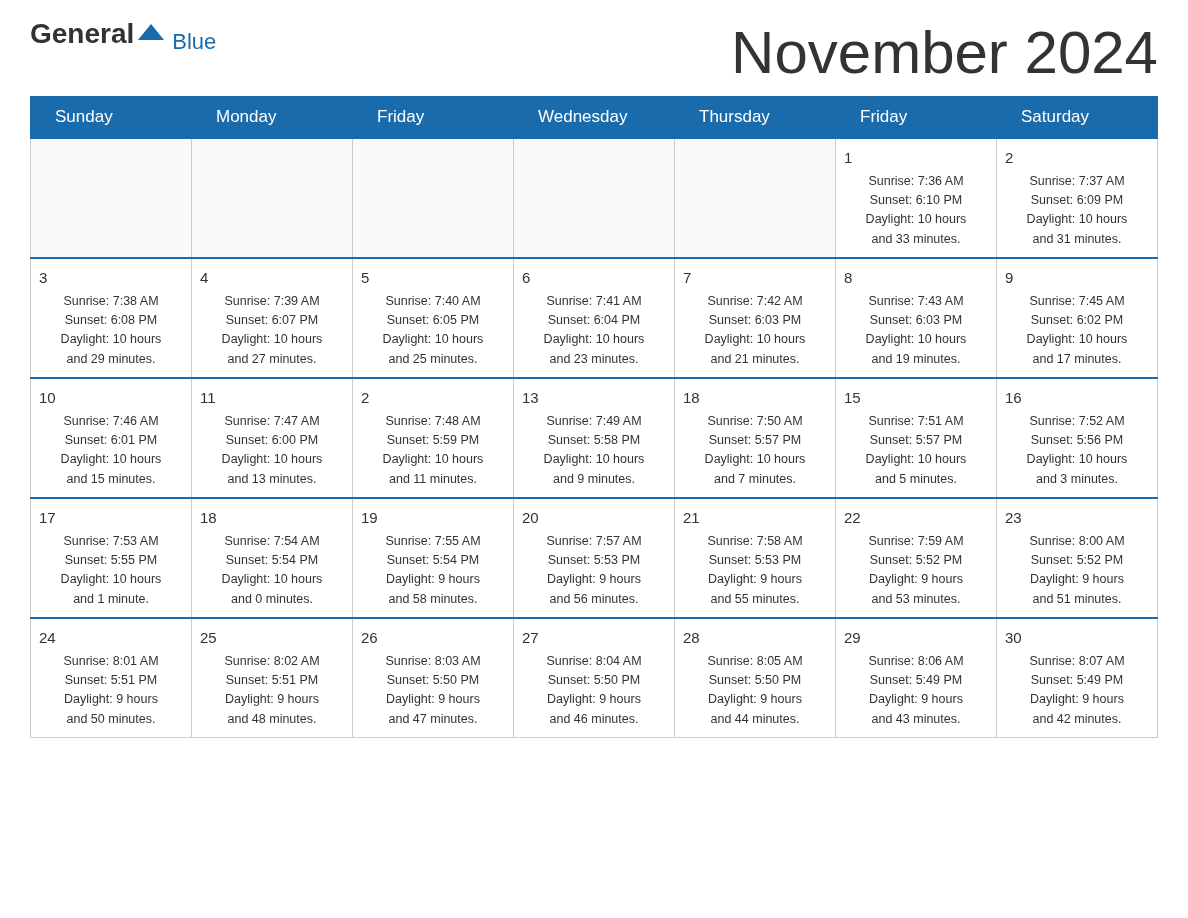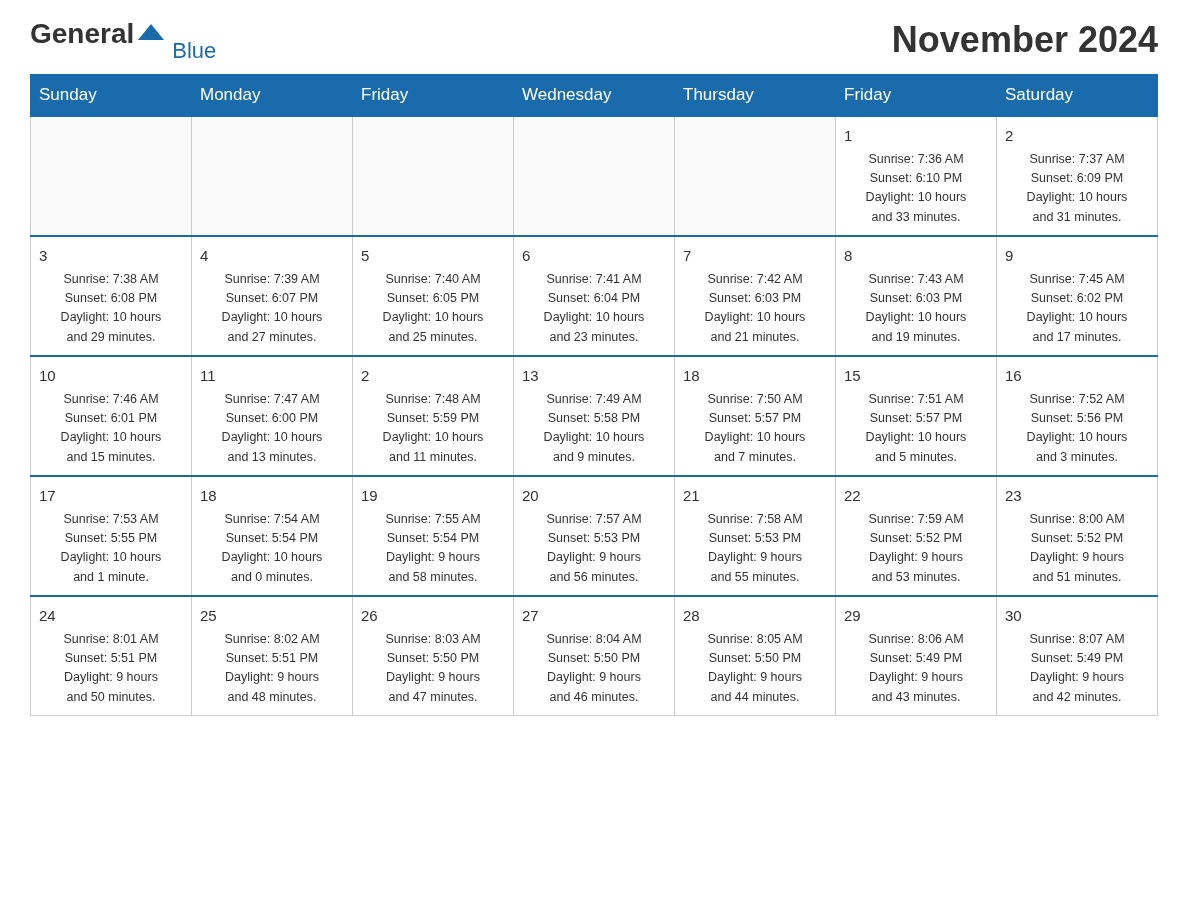--- a/index.html
+++ b/index.html
@@ -27,46 +27,46 @@
       align-items: flex-end;
       font-size: 28px;
       font-weight: bold;
       color: #333;
       line-height: 1;
     }
     .logo-general { color: #333; }
     .logo-blue {
       color: #1a6bab;
       font-size: 22px;
-      margin-top: 18px;
+      margin-top: 9px;
       padding-left: 4px;
     }
     .title-block {
       text-align: right;
     }
     .month-title {
-      font-size: 36px;
-      font-weight: 700;
+      font-size: 60px;
+      font-weight: 400;
       color: #333;
       line-height: 1.1;
     }
     .location {
       font-size: 22px;
       color: #555;
       margin-top: 4px;
     }
     .calendar {
       width: 100%;
       border-collapse: collapse;
       margin-top: 10px;
     }
     .calendar th {
       background: #1a6bab;
       color: #fff;
-      padding: 10px 8px;
+      padding: 10px 24px;
       font-size: 17px;
       font-weight: normal;
       text-align: left;
       border: 1px solid #1a6bab;
     }
     .calendar td {
       vertical-align: top;
       padding: 8px 8px;
       border: 1px solid #ccc;
       width: 14.28%;

